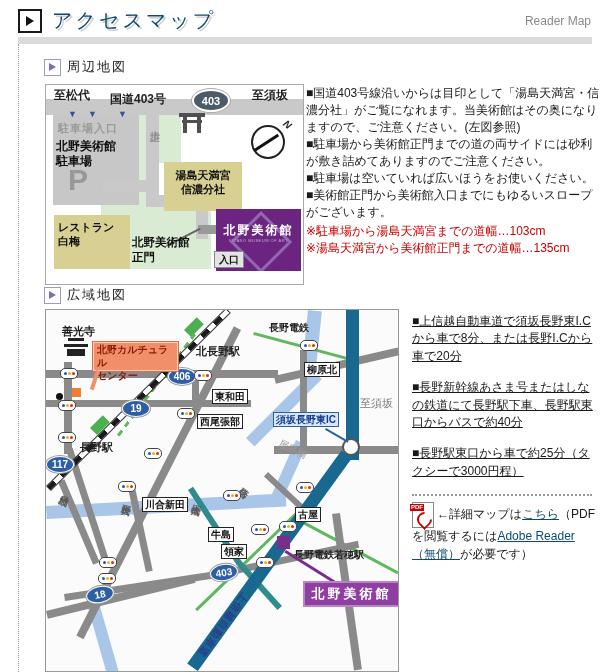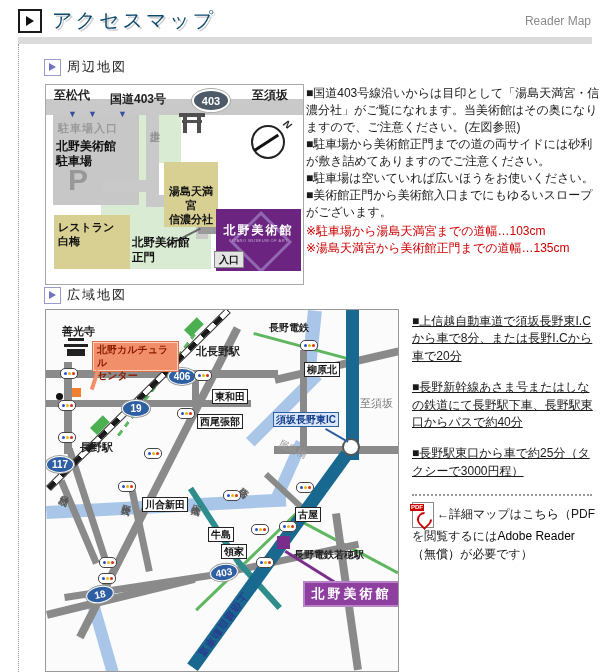--- a/index.html
+++ b/index.html
@@ -17,21 +17,21 @@
   
   .sec-icon{width:15px;height:15px;border:1px solid #9A9ACC;background:#fff;display:flex;align-items:center;justify-content:center;}
   .sec-icon .tri{width:0;height:0;border-left:7px solid #7272BE;border-top:4px solid transparent;border-bottom:4px solid transparent;}
   .sec-label{font-size:13px;color:#222;letter-spacing:2px;}
   
   .notes1{left:306px;top:85px;width:298px;font-size:12px;line-height:1.42;color:#1a1a1a;}
   .warn{color:#CC0000;}
   .notes2{left:412px;top:313px;width:186px;font-size:12px;line-height:1.45;color:#1a1a1a;}
   .notes2 .nb{margin-bottom:14px;text-decoration:underline;}
   .dotsep{border-top:2px dotted #999;margin:2px 0 6px 0;width:180px;}
-  a.lnk{color:#000000;cursor:pointer;}
+  a.lnk{color:#0c4a6e;text-decoration:underline;cursor:pointer;}
   
   #map1{left:45px;top:84px;width:257px;height:199px;border:1px solid #A8A8A8;background:#fff;overflow:hidden;}
   .green{background:#D9EBD2;}
   .road1{background:#C9C9C9;}
   .khaki{background:#D8D093;font-size:11px;font-weight:bold;line-height:1.25;}
   .sig{width:16px;height:9px;background:#fff;border:1px solid #444;border-radius:5px;
        display:flex;align-items:center;justify-content:center;gap:1px;}
   .sig i{width:3px;height:3px;border-radius:50%;display:block;}
   .sig .b{background:#2850C8;} .sig .y{background:#E8B800;} .sig .r{background:#D83010;}
   
@@ -105,21 +105,21 @@
       <span class="abs" style="left:3px;top:7px;width:20px;height:3px;background:#4F4F4F;"></span>
       <span class="abs" style="left:4px;top:0;width:4px;height:20px;background:#4F4F4F;"></span>
       <span class="abs" style="left:18px;top:0;width:4px;height:20px;background:#4F4F4F;"></span>
     </div>
 
     <div class="abs" style="left:205px;top:40px;width:30px;height:30px;border:2px solid #222;border-radius:50%;background:#fff;">
       <span class="abs seg" style="left:1px;top:22px;width:28px;height:3px;background:#111;transform:rotate(-33deg);"></span>
     </div>
     <div class="abs" style="left:238px;top:34px;font-size:10px;font-style:italic;font-weight:bold;color:#222;transform:rotate(40deg);">N</div>
 
-    <div class="abs khaki" style="left:118px;top:77px;width:54px;height:42px;padding-top:23px;text-align:center;">
+    <div class="abs khaki" style="left:118px;top:77px;width:78px;height:42px;padding-top:7px;text-align:center;">
       <span style="display:block;">湯島天満宮</span>
       <span style="display:block;">信濃分社</span>
     </div>
     <div class="abs khaki" style="left:8px;top:130px;width:60px;height:48px;padding:6px 12px 0 4px;">
       <span style="display:block;">レストラン</span>
       <span style="display:block;">白梅</span>
     </div>
     <div class="abs" style="left:86px;top:150px;font-size:11.5px;font-weight:bold;line-height:1.3;">
       <span style="display:block;">北野美術館</span>
       <span style="display:block;">正門</span>

